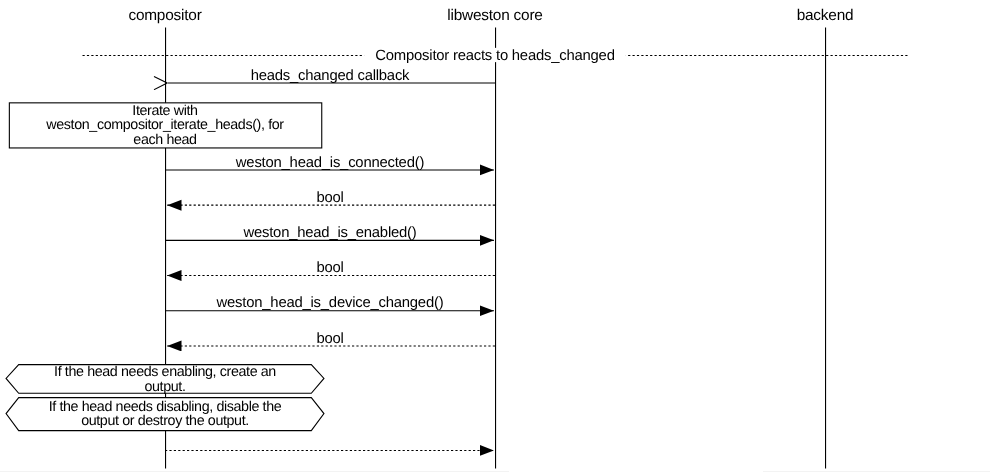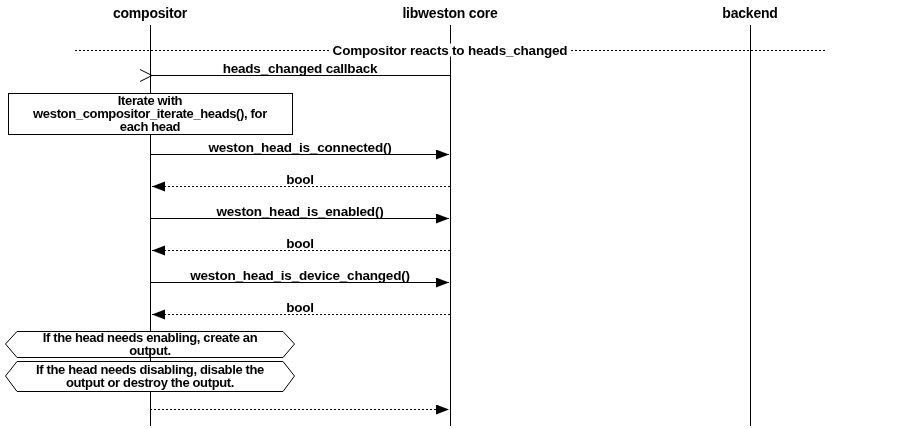--- a/index.html
+++ b/index.html
@@ -2,21 +2,20 @@
 <html><head>
 <meta charset="utf-8">
 <style>
   html,body{margin:0;padding:0;background:#ffffff;}
   .stage{
     position:relative;
     width:900px;height:429px;
     background:#737373;
     font-family:"Liberation Sans", sans-serif;
     overflow:hidden;
-    font-weight:bold;
   }
   svg{position:absolute;left:0;top:0;}
   text{
     fill:#000000;
     font-family:"Liberation Sans", sans-serif;
     font-size:13.5px;
     letter-spacing:-0.2px;
   }
   .participant-label{font-size:14px;letter-spacing:-0.2px;}
   .note-text{font-size:13px;letter-spacing:-0.35px;}

